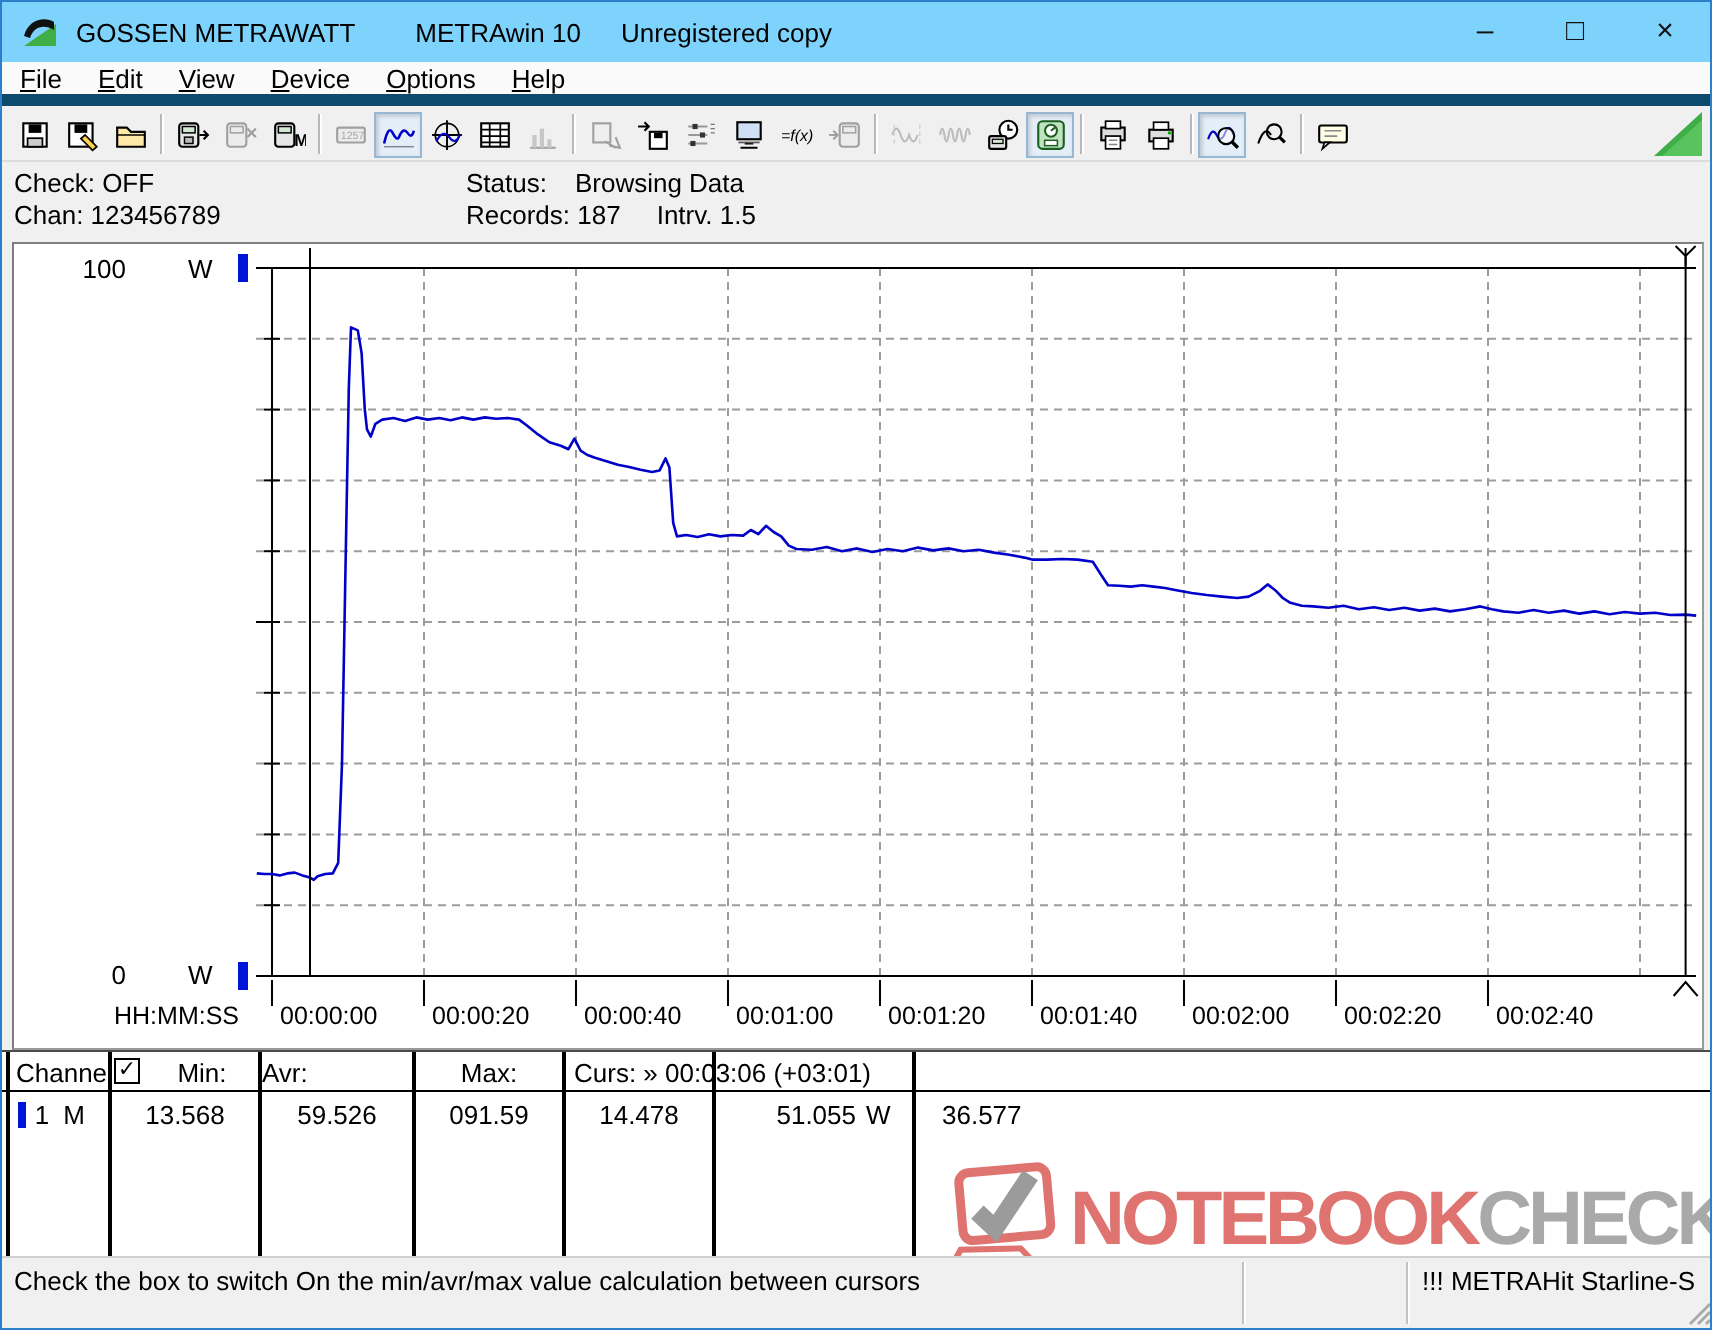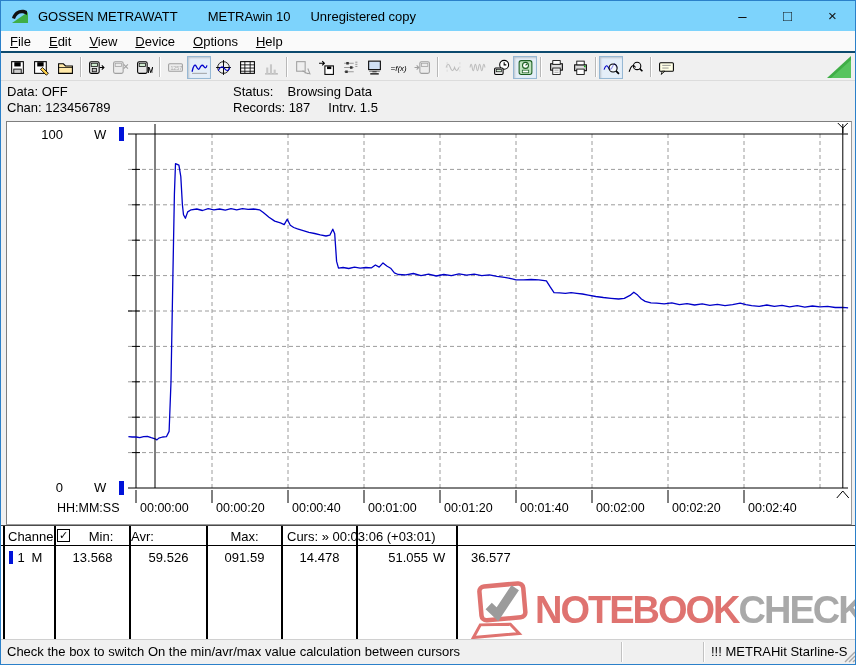--- a/index.html
+++ b/index.html
@@ -7,21 +7,21 @@
     font-family:"Liberation Sans",sans-serif;-webkit-font-smoothing:none}
   .win{position:absolute;inset:0;border:1px solid #2b80c9;background:#f0f0f0;overflow:hidden}
   
   .titlebar{position:absolute;left:0;top:0;right:0;height:30px;background:#7dd3fc;display:flex;align-items:center}
   .app-icon{margin:0 9px 0 10px;width:18px;height:18px}
   .tb-text{font-size:13px;color:#000;white-space:pre}
   .tb-brand{margin-right:30px}.tb-app{margin-right:20px}
   .win-controls{margin-left:auto;display:flex;height:30px}
   .wbtn{width:45px;height:29px;display:flex;align-items:center;justify-content:center;font-size:15px;color:#111}
   
-  .menubar{position:absolute;top:30px;left:0;right:0;height:22px;background:#fafafa;display:flex;align-items:center;font-size:13px;border-bottom:2px solid #0c4a6e}
+  .menubar{position:absolute;top:30px;left:0;right:0;height:22px;background:#fafafa;display:flex;align-items:center;font-size:13px;border-bottom:6px solid #0c4a6e}
   .menu-item{padding:2px 9px;color:#000}
   
   .toolbar{position:absolute;top:52px;left:0;right:0;height:28px;background:#f0f0f0;border-bottom:1px solid #dcdcdc}
   .tb-icons{position:absolute;left:4px;top:2px;display:flex;align-items:center;height:24px}
   .tbtn{width:24px;height:23px;display:flex;align-items:center;justify-content:center;border:1px solid transparent;background:transparent}
   .tbtn.pressed{border:1px solid #96b8d4;background:#e4eef8;box-shadow:inset 1px 1px 2px rgba(0,0,0,.18)}
   .tbtn.disabled svg{opacity:.33;filter:grayscale(1)}
   .tsep{width:1px;height:20px;background:#b8b8b8;margin:0 3px;box-shadow:1px 0 0 #fff}
   .tb-triangle{position:absolute;right:4px;top:3px}
   
@@ -39,21 +39,21 @@
   .vline{position:absolute;top:0;bottom:0;width:2px;background:#000}
   .hline{position:absolute;left:0;right:0;top:19px;height:1px;background:#000}
   .hcell{position:absolute;top:3px}
   .ccell{position:absolute;top:24px;text-align:center}
   .chk{position:absolute;left:56px;top:3px;width:13px;height:13px;border:1px solid #000;background:#fff;font-size:11px;line-height:11px;text-align:center}
   .blue-chip{position:absolute;left:8px;top:25px;width:4px;height:13px;background:#0013d9}
   .nb-logo{position:absolute;left:466px;top:54px;height:60px;display:flex;align-items:center}
   .nb-word{font-size:38px;font-weight:bold;letter-spacing:-2px;line-height:1}
   .nb-red{color:#df7370}.nb-grey{color:#a9a9a9}
   
-  .statusbar{position:absolute;left:0;bottom:0;width:856px;height:25px;background:#f0f0f0;border-top:1px solid #d0d0d0;font-size:13px;color:#000}
+  .statusbar{position:absolute;left:0;bottom:0;width:856px;height:36px;background:#f0f0f0;border-top:1px solid #d0d0d0;font-size:13px;color:#000}
   .sb-left{position:absolute;left:6px;top:4px}
   .sb-right{position:absolute;left:710px;top:4px}
   .sb-div{position:absolute;top:2px;bottom:2px;width:1px;background:#c2c2c2;box-shadow:1px 0 0 #fff}
   .grip{position:absolute;right:1px;bottom:1px}
 </style>
 </head>
 <body>
 
 <div class="win">
 
@@ -272,21 +272,21 @@
         </div>
       </div>
     <svg class="tb-triangle" width="24" height="22" viewBox="0 0 24 22">
       <polygon points="24,0 24,22 0,22" fill="#3fae46"></polygon>
       <polygon points="24,4 24,22 4,22" fill="#57c45e"></polygon>
     </svg>
   </div>
 
   <div class="infobar">
     <div class="info-col-l">
-      <div>Data: OFF</div>
+      <div>Check: OFF</div>
       <div>Chan: 123456789</div>
     </div>
     <div class="info-col-r">
       <div>
         <span>Status:</span><span class="gap14"></span><span>Browsing Data</span>
       </div>
       <div>
         <span>Records: 187</span><span class="gap18"></span><span>Intrv. 1.5</span>
       </div>
     </div>

